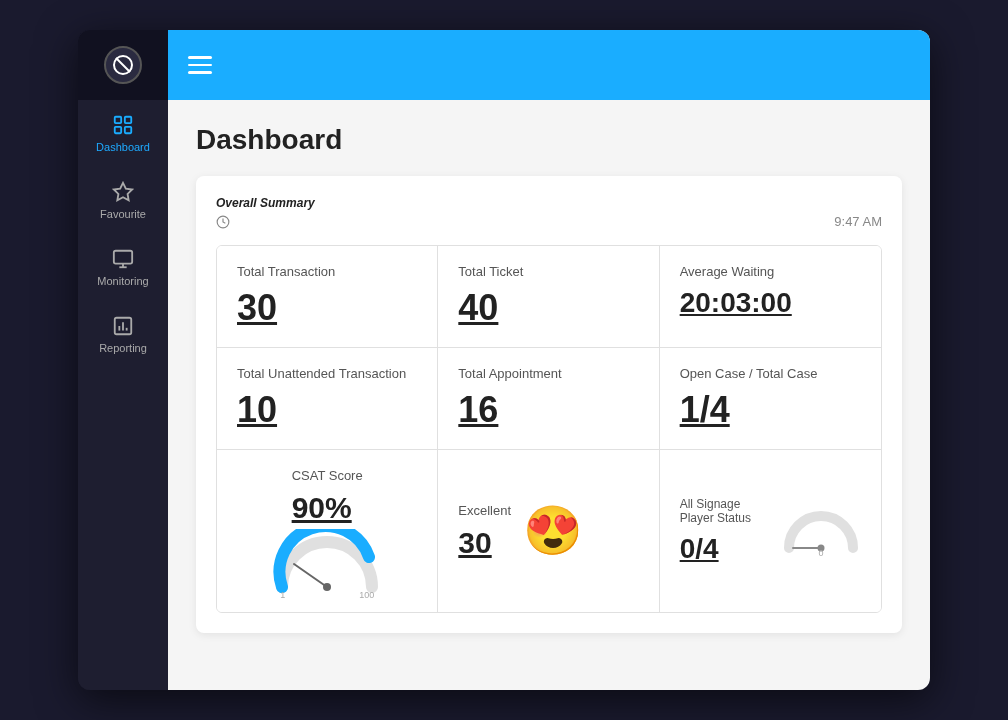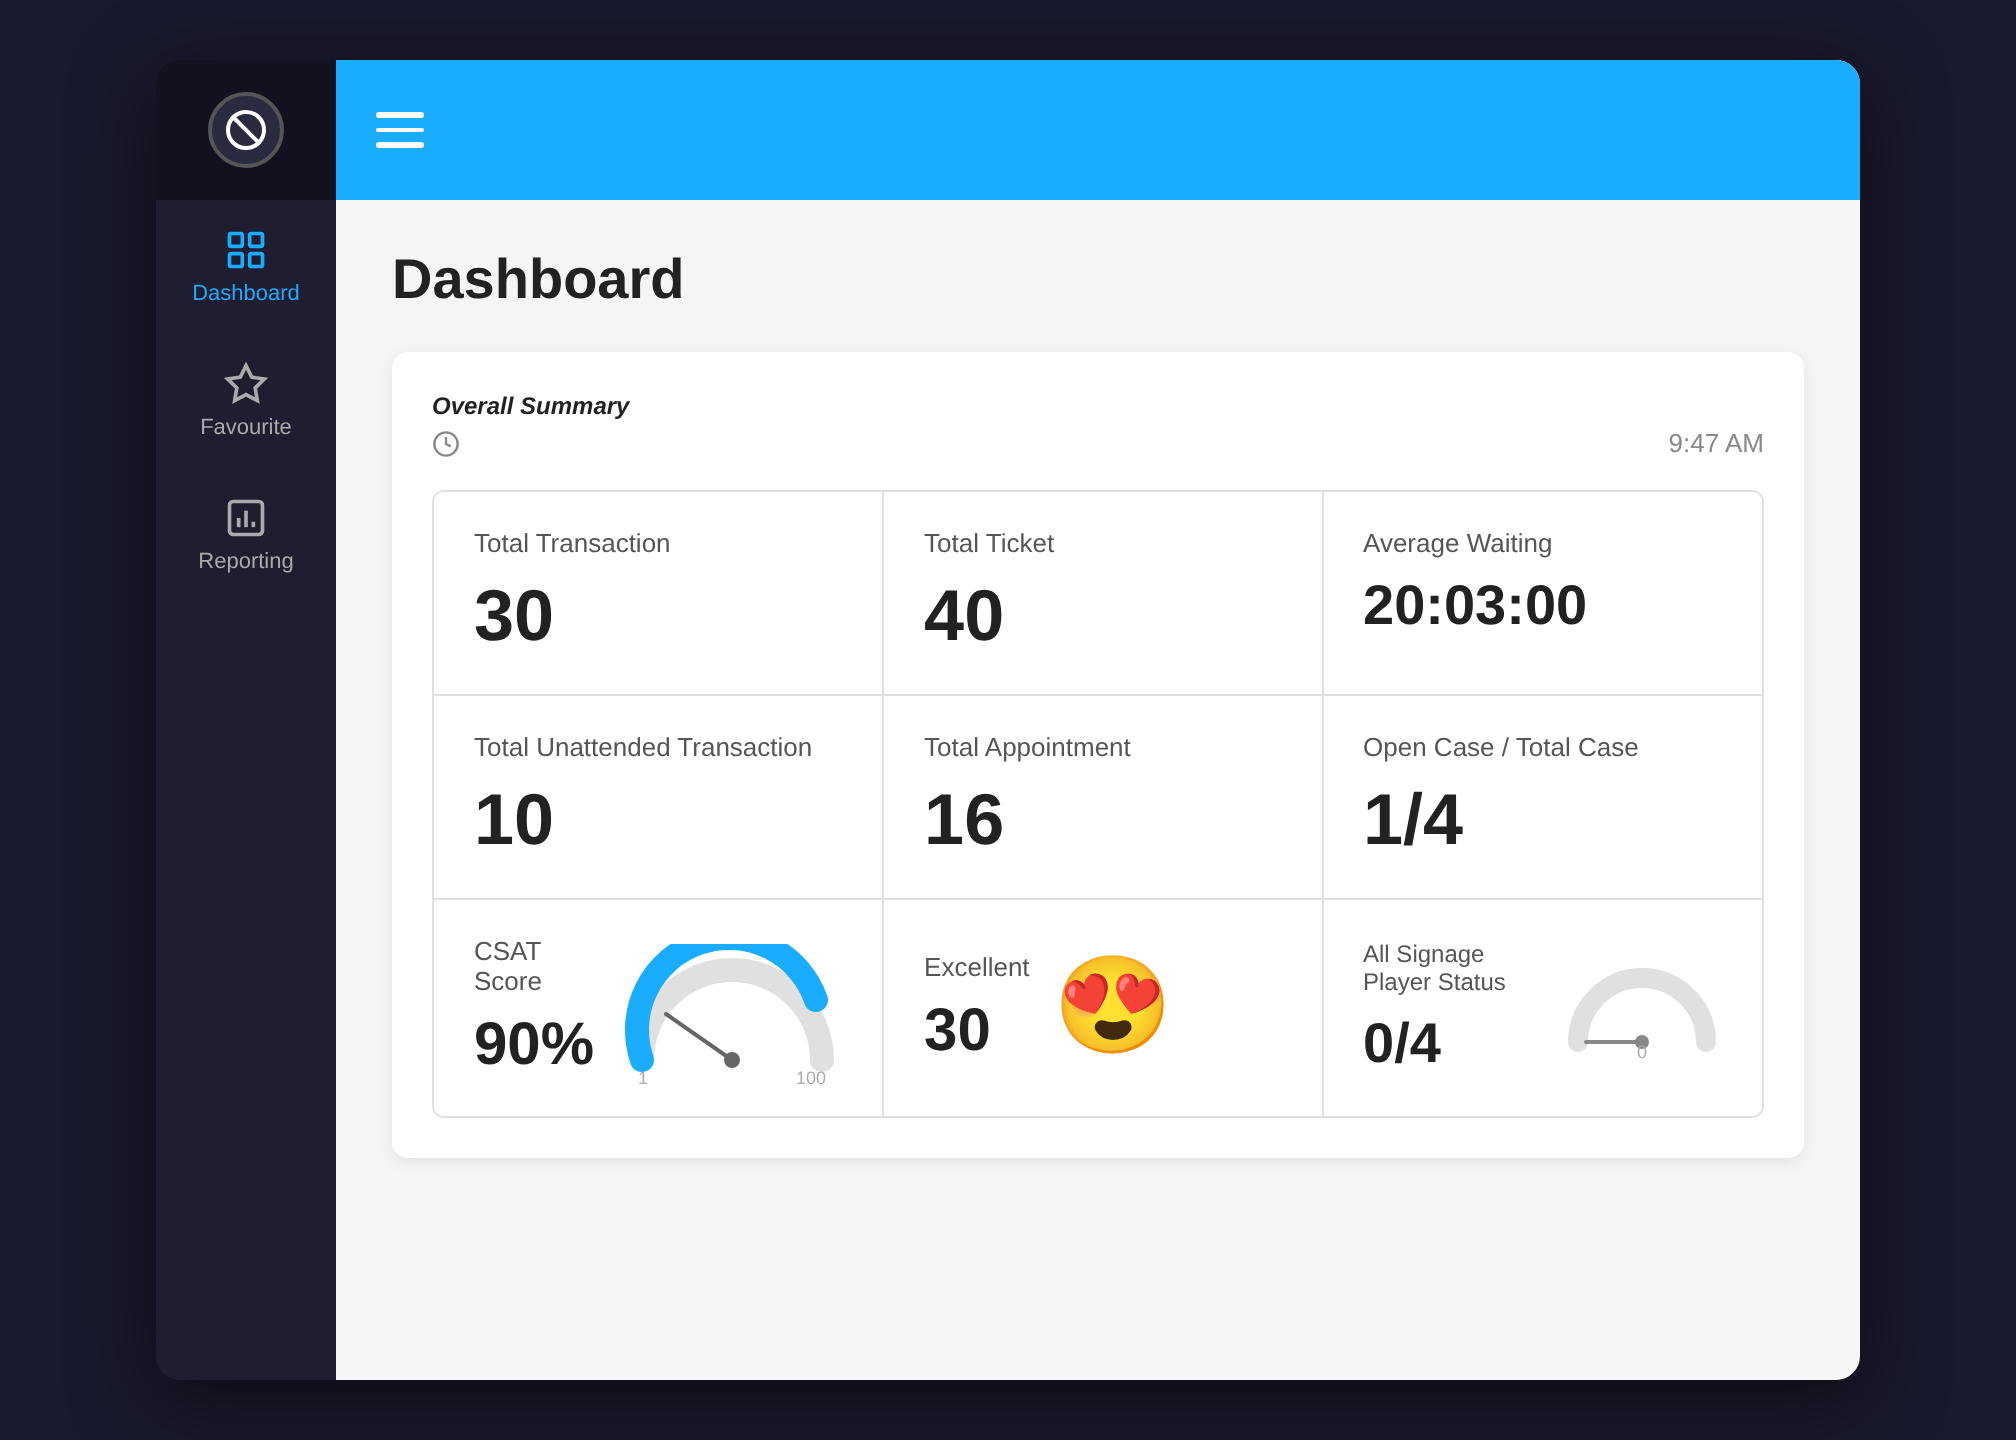--- a/index.html
+++ b/index.html
@@ -185,20 +185,21 @@
     .stat-label {
       font-size: 13px;
       color: #555;
       margin-bottom: 8px;
     }
 
     .stat-value {
       font-size: 36px;
       font-weight: 700;
       color: #222;
+      text-decoration: underline;
     }
 
     
     .gauge-container {
       position: relative;
       width: 110px;
       height: 65px;
       flex-shrink: 0;
     }
 
@@ -238,20 +239,28 @@
       <span>Dashboard</span>
     </div>
 
     <div class="sidebar-item">
       <svg viewBox="0 0 24 24" fill="none" stroke="#aaa" stroke-width="2">
         <polygon points="12,2 15.09,8.26 22,9.27 17,14.14 18.18,21.02 12,17.77 5.82,21.02 7,14.14 2,9.27 8.91,8.26"></polygon>
       </svg>
       <span>Favourite</span>
     </div>
 
+    <div class="sidebar-item">
+      <svg viewBox="0 0 24 24" fill="none" stroke="#aaa" stroke-width="2">
+        <rect x="2" y="3" width="20" height="14" rx="2"></rect>
+        <line x1="8" y1="21" x2="16" y2="21"></line>
+        <line x1="12" y1="17" x2="12" y2="21"></line>
+      </svg>
+      <span>Monitoring</span>
+    </div>
 
     <div class="sidebar-item">
       <svg viewBox="0 0 24 24" fill="none" stroke="#aaa" stroke-width="2">
         <rect x="3" y="3" width="18" height="18" rx="2"></rect>
         <line x1="8" y1="17" x2="8" y2="12"></line>
         <line x1="12" y1="17" x2="12" y2="8"></line>
         <line x1="16" y1="17" x2="16" y2="14"></line>
       </svg>
       <span>Reporting</span>
     </div>
@@ -303,21 +312,21 @@
           </div>
           <div class="stat-cell">
             <div class="stat-label">Total Appointment</div>
             <div class="stat-value">16</div>
           </div>
           <div class="stat-cell">
             <div class="stat-label">Open Case / Total Case</div>
             <div class="stat-value">1/4</div>
           </div>
 
-          <div class="stat-cell" style="text-align:left; display:flex; align-items:center; gap:14px; border-bottom:none;">
+          <div class="stat-cell" style="text-align:left; display:flex; flex-direction:column; align-items:center; gap:4px; border-bottom:none;">
             <div class="text-part">
               <div class="stat-label" style="text-align:left;">CSAT Score</div>
               <div class="stat-value" style="font-size:30px;">90%</div>
             </div>
             <div class="gauge-container">
               <svg viewBox="0 0 110 65" width="110" height="65">
 
                 <path d="M 10 58 A 45 45 0 0 1 100 58" fill="none" stroke="#e0e0e0" stroke-width="12" stroke-linecap="round"></path>
 
                 <path d="M 10 58 A 45 45 0 0 1 97 28" fill="none" stroke="#1aadff" stroke-width="12" stroke-linecap="round"></path>

